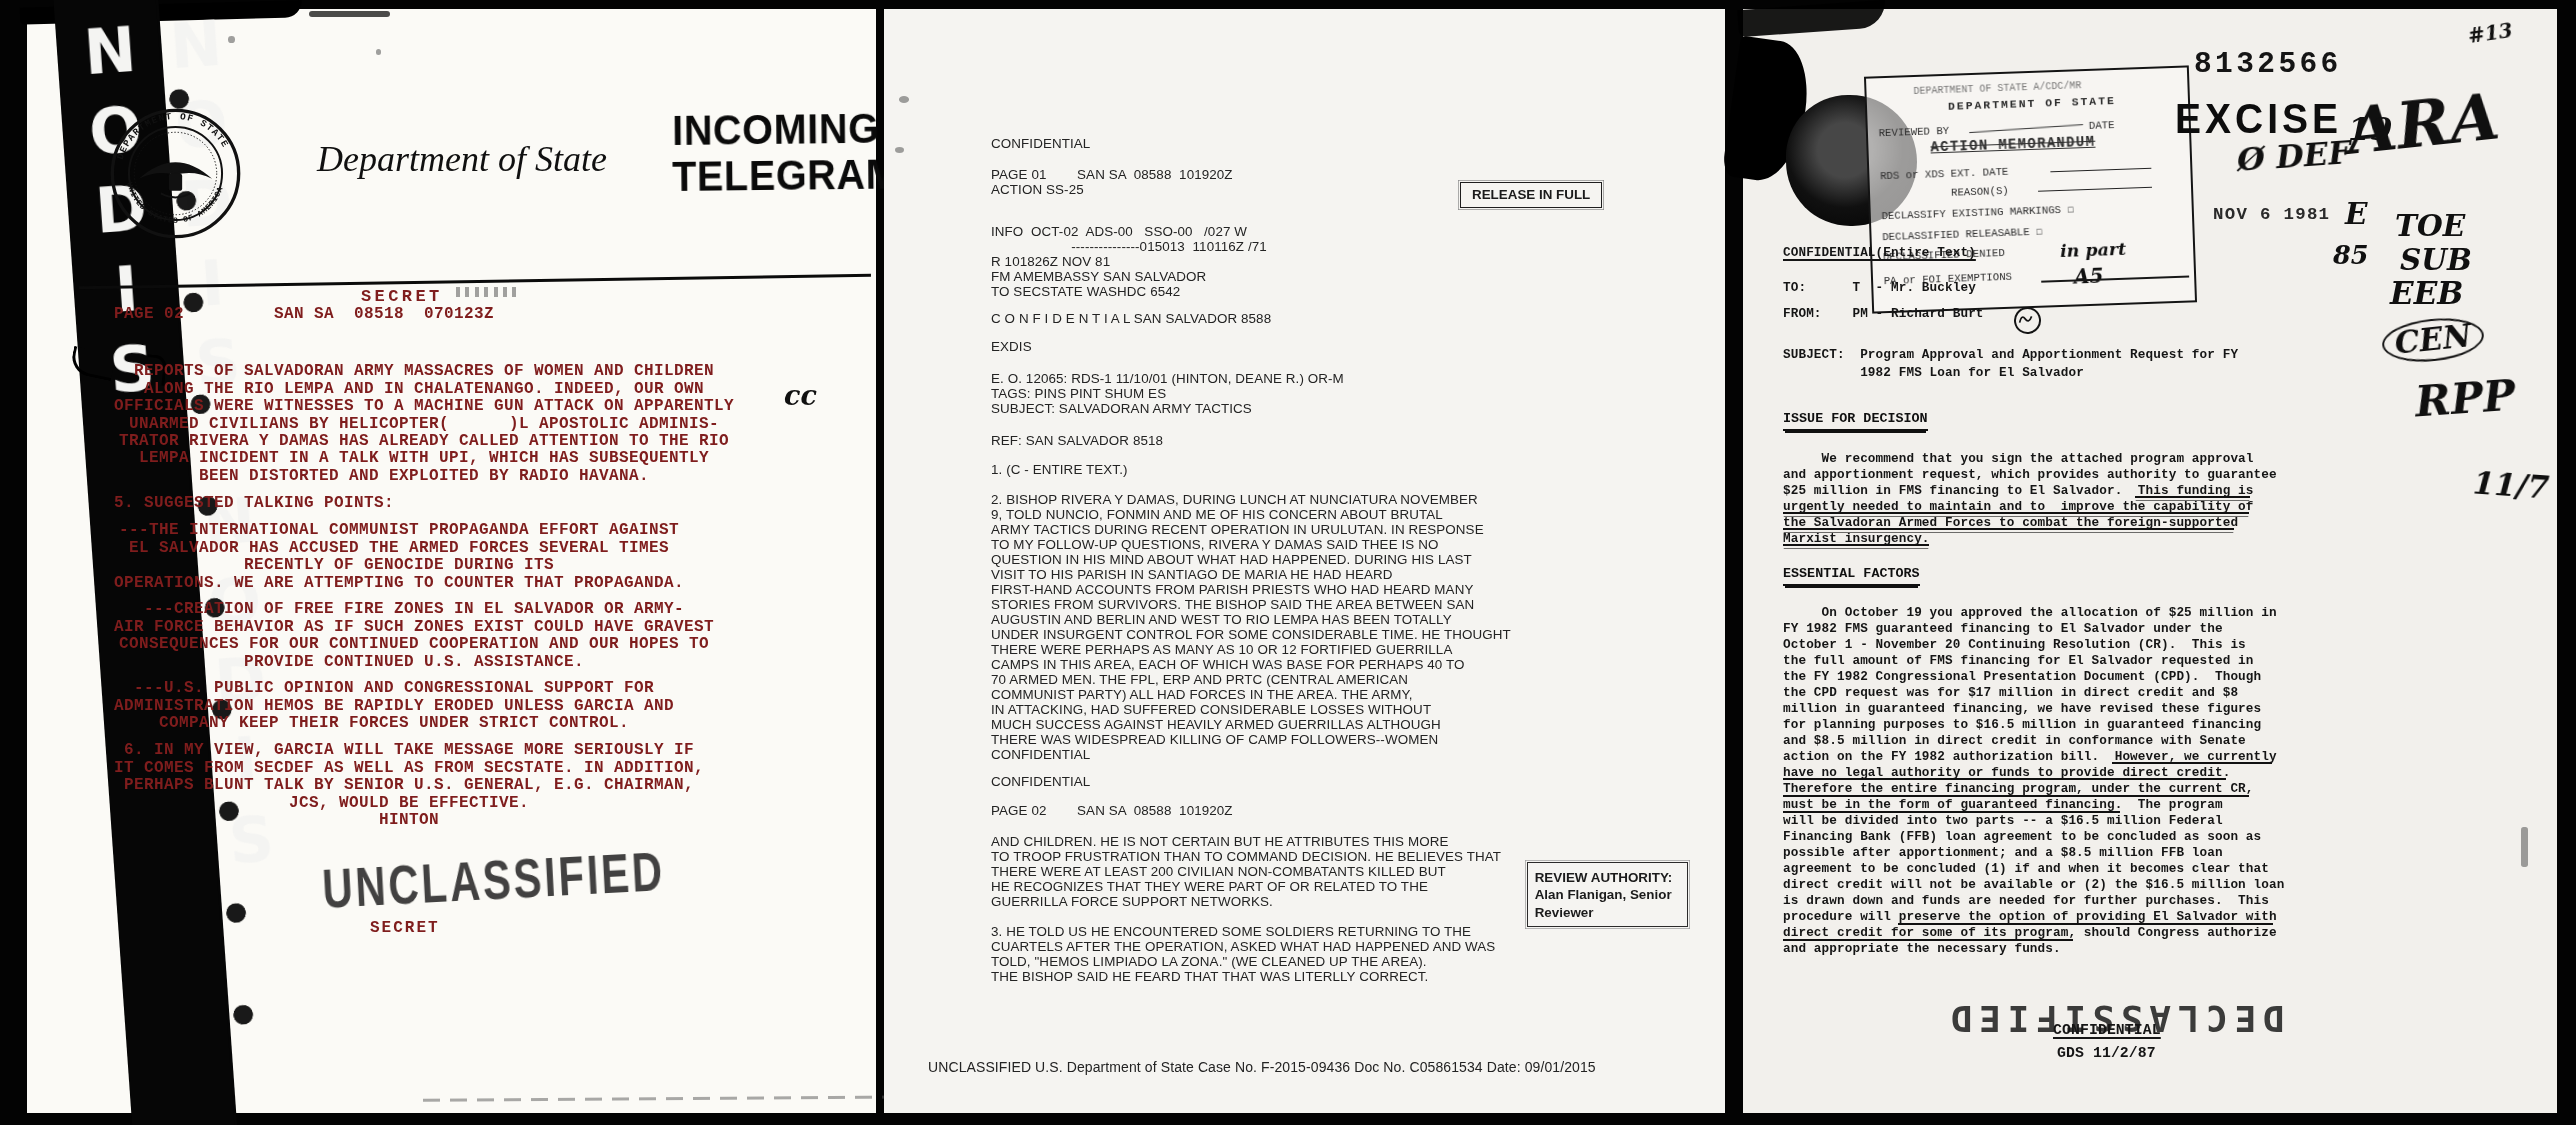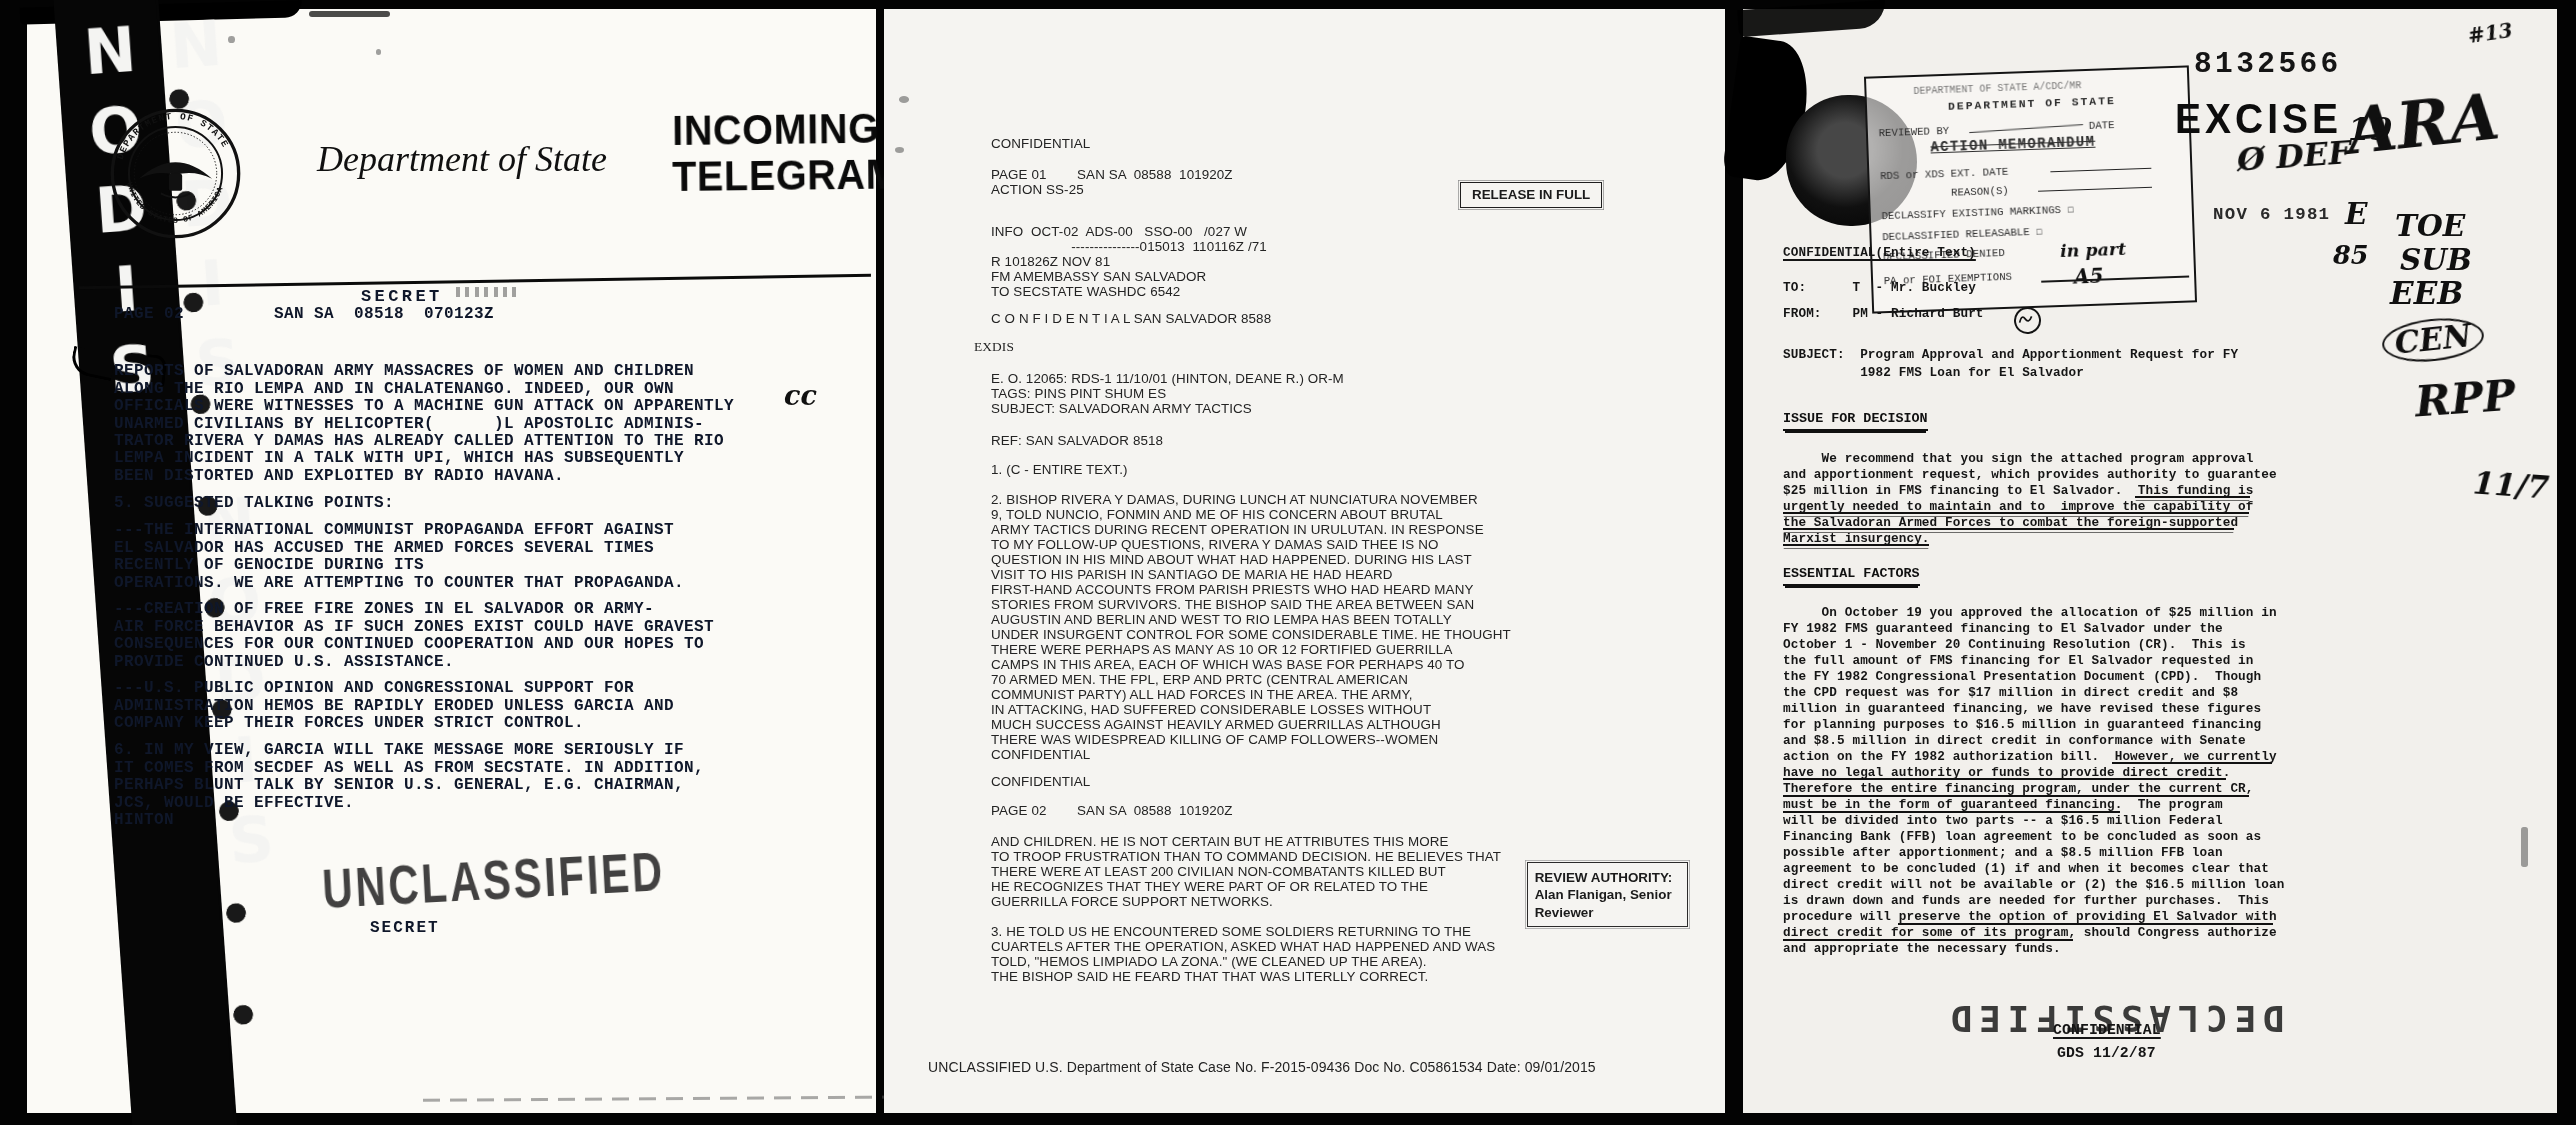--- a/index.html
+++ b/index.html
@@ -4,22 +4,22 @@
 <style>
   html,body{margin:0;padding:0;background:#000;}
   .stage{position:relative;width:2576px;height:1126px;background:#030303;overflow:hidden;
          font-family:"Liberation Sans",sans-serif;}
   .page{position:absolute;top:9.4px;height:1104px;}
   .abs{position:absolute;}
   .pre{white-space:pre-wrap;}
   .mono{font-family:"Liberation Mono","DejaVu Sans Mono",monospace;}
   
   .p-left{left:27px;width:849px;background:#fbfaf6;}
-  .tw{font:700 16px/17.4px "Liberation Mono","DejaVu Sans Mono",monospace;letter-spacing:0.4px;color:#0f172a;
-      filter:blur(0.2px);}
+  .tw{font:700 16px/17.4px "Liberation Mono","DejaVu Sans Mono",monospace;letter-spacing:0.4px;color:#7f1d1d;
+      filter:blur(0.2px);text-align:center;}
   .band{left:25.5px;top:-16px;width:102px;height:1173px;background:#060606;transform:rotate(-4deg);
         transform-origin:20px 0;box-shadow:2.7px 0 0 #060606;}
   .band-txt{left:9.4px;top:24px;writing-mode:vertical-rl;text-orientation:upright;
             font:900 62px/86px "DejaVu Sans",sans-serif;letter-spacing:6.7px;color:#f4f4f2;
             filter:blur(0.3px);}
   .holes{left:131px;top:74px;width:43px;height:993px;transform:rotate(-4deg);transform-origin:0 0;
          background:radial-gradient(circle at 20px 17.4px,#000 9.4px,transparent 10px);
          background-size:43px 102px;background-repeat:repeat-y;opacity:.9;}
   .scriptname{font:italic 36px/38px "Liberation Serif","DejaVu Serif",serif;color:#101010;}
   .bigtel{font:900 43px/44px "Liberation Sans",sans-serif;color:#0a0a0a;transform:scaleX(.92) rotate(-.6deg);
@@ -146,21 +146,21 @@
     <div class="abs mtxt" style="left:107px;top:127px;">CONFIDENTIAL</div>
     <div class="abs mtxt pre" style="left:107px;top:158px;">PAGE 01        SAN SA  08588  101920Z
 ACTION SS-25</div>
     <div class="abs boxstamp" style="left:576px;top:173px;">RELEASE IN FULL</div>
     <div class="abs mtxt pre" style="left:107px;top:215px;">INFO  OCT-02  ADS-00   SSO-00   /027 W
                      ---------------015013  110116Z /71
 R 101826Z NOV 81
 FM AMEMBASSY SAN SALVADOR
 TO SECSTATE WASHDC 6542</div>
     <div class="abs mtxt" style="left:107px;top:302px;">C O N F I D E N T I A L SAN SALVADOR 8588</div>
-    <div class="abs mtxt" style="left:90px;top:330px;font-family:Liberation Serif, serif;">EXDIS</div>
+    <div class="abs mtxt" style="left:107px;top:330px;">EXDIS</div>
     <div class="abs mtxt pre" style="left:107px;top:362px;">E. O. 12065: RDS-1 11/10/01 (HINTON, DEANE R.) OR-M
 TAGS: PINS PINT SHUM ES
 SUBJECT: SALVADORAN ARMY TACTICS</div>
     <div class="abs mtxt" style="left:107px;top:424px;">REF: SAN SALVADOR 8518</div>
     <div class="abs mtxt" style="left:107px;top:453px;">1. (C - ENTIRE TEXT.)</div>
     <div class="abs mtxt pre" style="left:107px;top:483px;">2. BISHOP RIVERA Y DAMAS, DURING LUNCH AT NUNCIATURA NOVEMBER
 9, TOLD NUNCIO, FONMIN AND ME OF HIS CONCERN ABOUT BRUTAL
 ARMY TACTICS DURING RECENT OPERATION IN URULUTAN. IN RESPONSE
 TO MY FOLLOW-UP QUESTIONS, RIVERA Y DAMAS SAID THEE IS NO
 QUESTION IN HIS MIND ABOUT WHAT HAD HAPPENED. DURING HIS LAST

